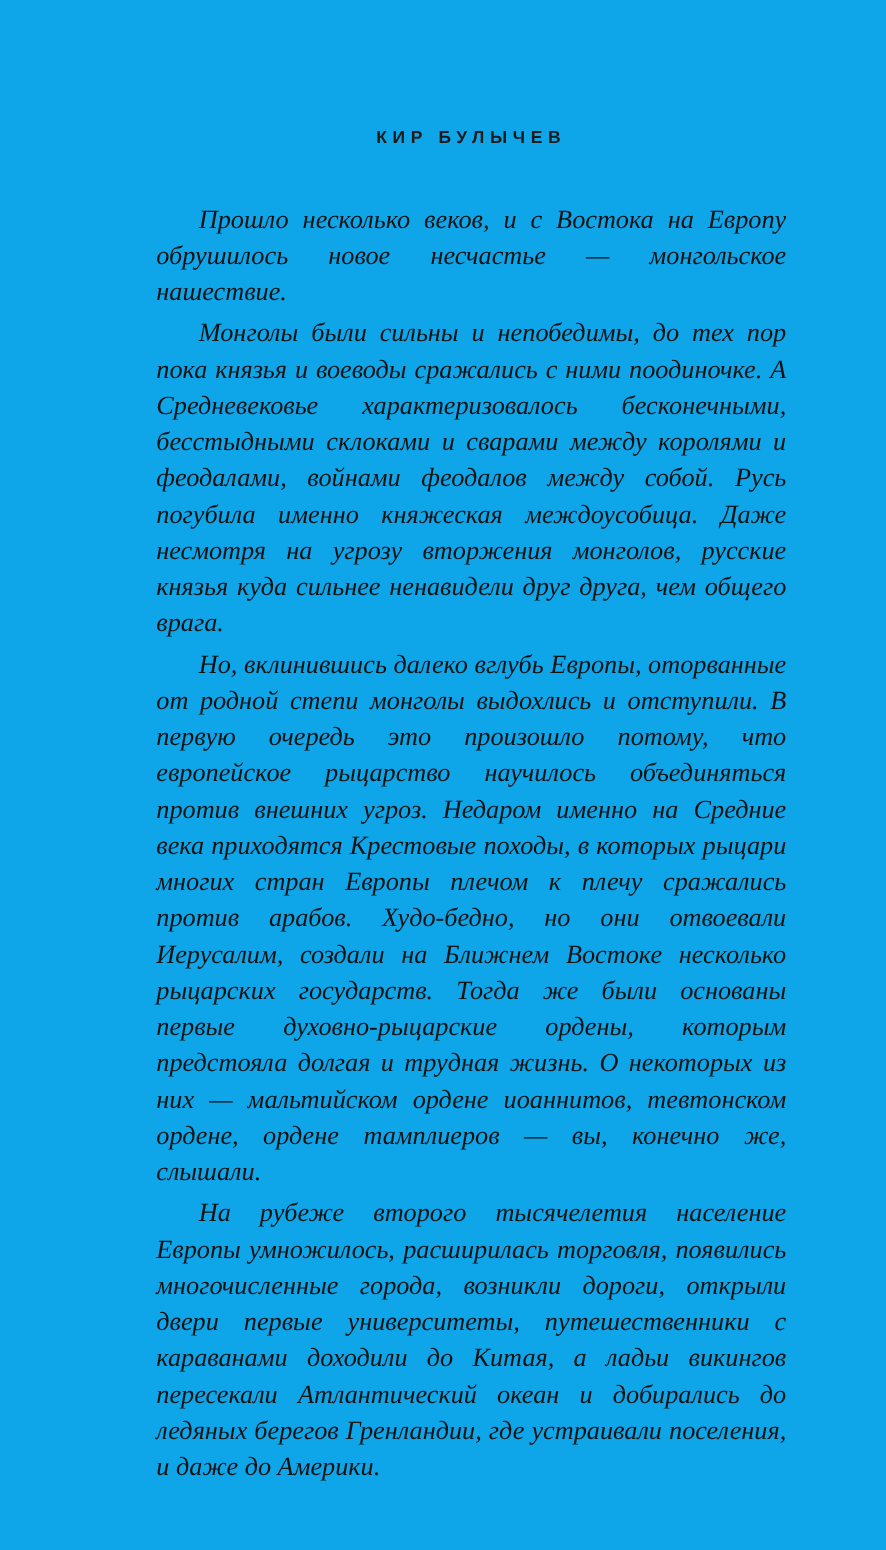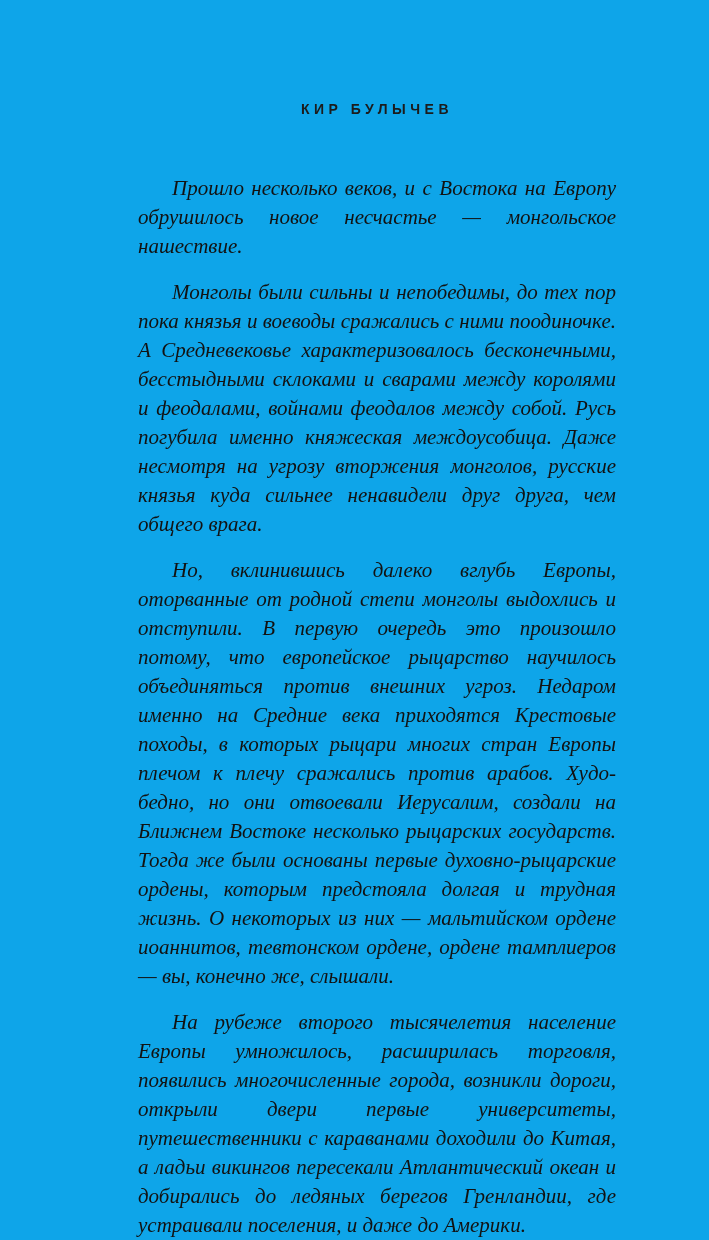--- a/index.html
+++ b/index.html
@@ -35,21 +35,21 @@
       left: 121px;
       width: 512px;
       font-family: "Liberation Serif", serif;
       font-style: italic;
       font-size: 21px;
       line-height: 29px;
       text-align: justify;
       color: #121212;
     }
     .text-block p {
-      margin: 17px;
+      margin: 4px;
       padding: 0;
       text-indent: 34px;
     }
     .page-number {
       position: absolute;
       top: 1092px;
       left: 121px;
       width: 512px;
       text-align: center;
       font-family: "Liberation Serif", serif;

